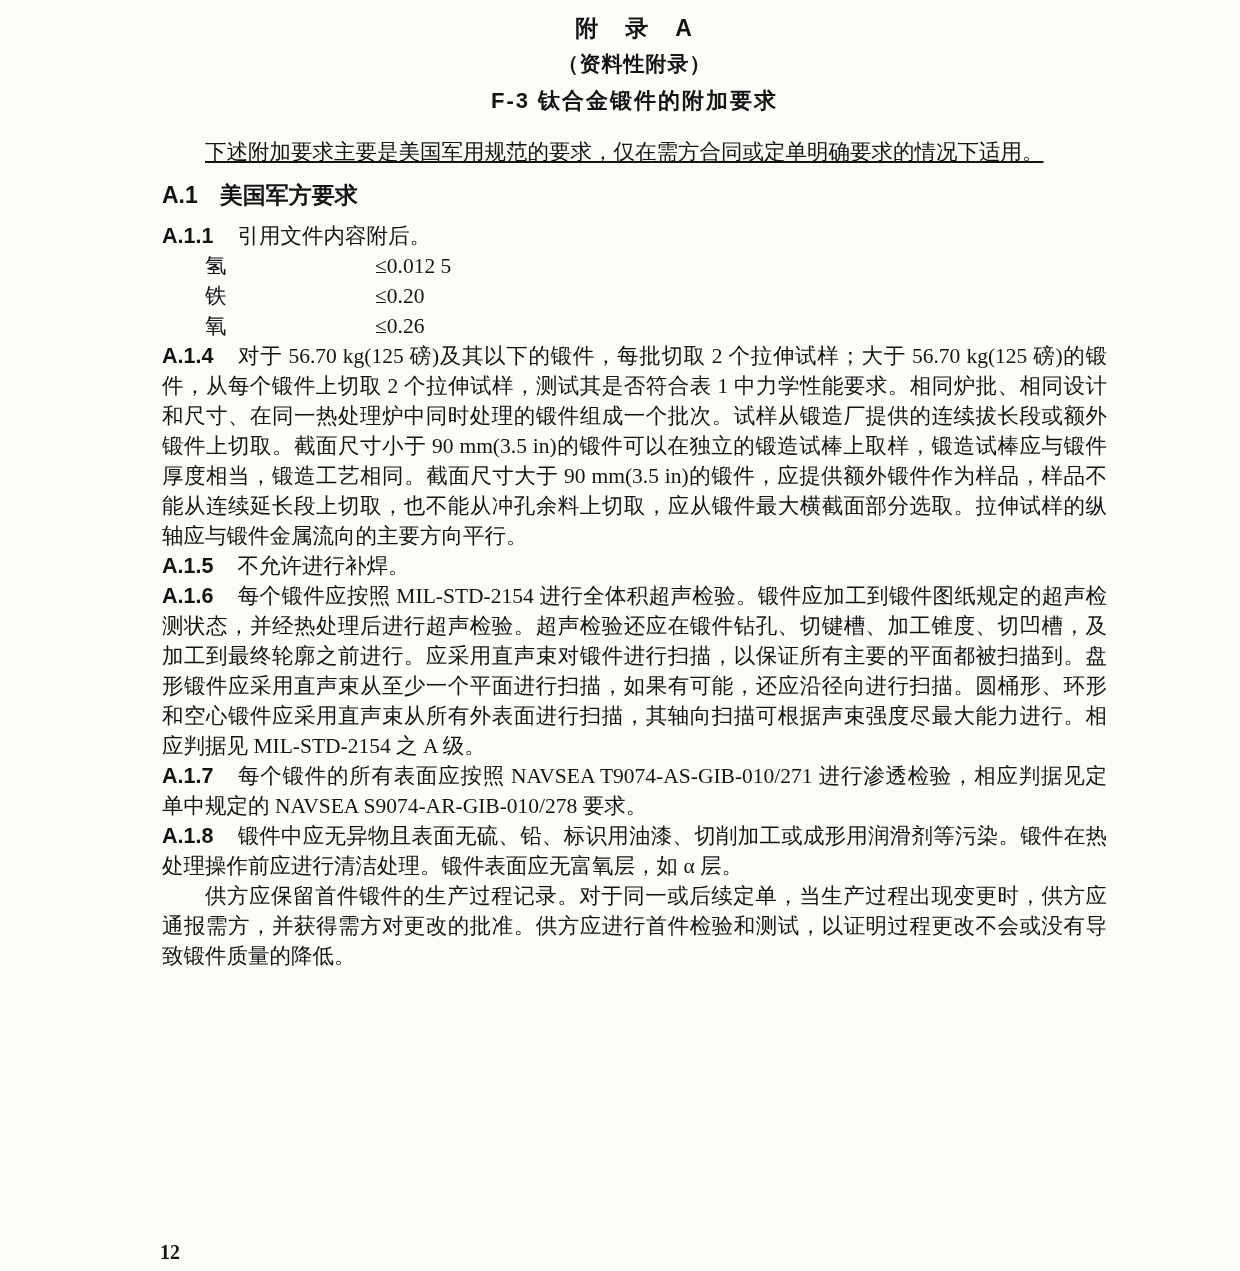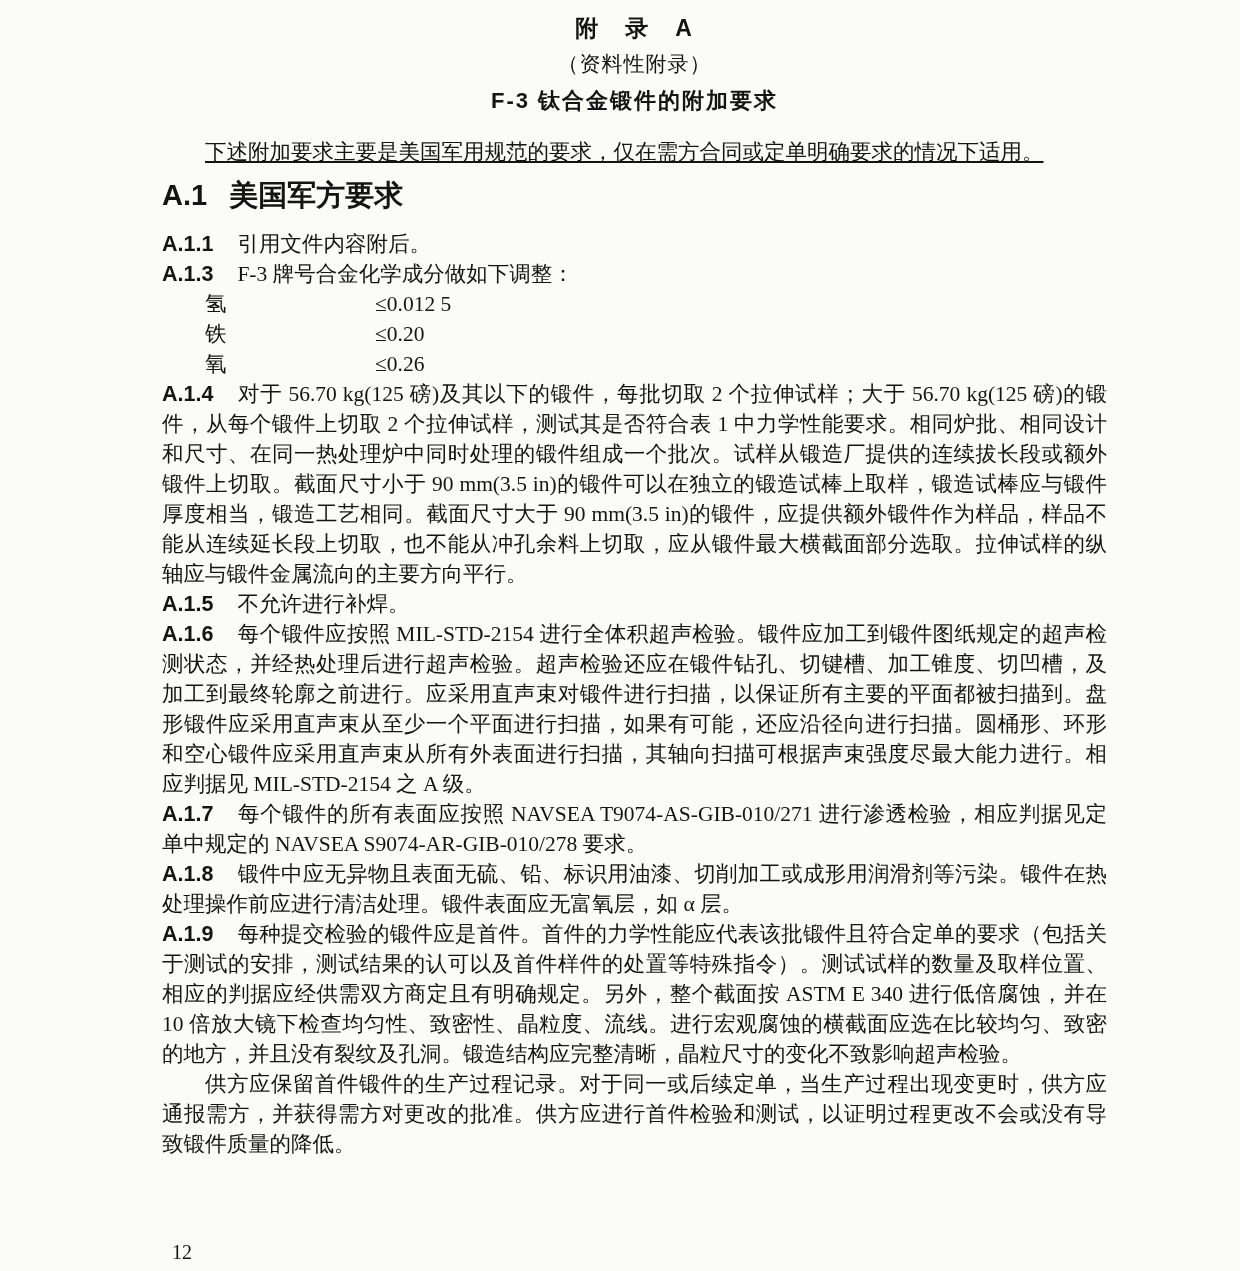--- a/index.html
+++ b/index.html
@@ -21,21 +21,21 @@
   .title-block { text-align: center; }
   .appendix-label {
     font-family: "Liberation Sans", "DejaVu Sans", sans-serif;
     font-weight: bold;
     font-size: 23px;
     line-height: 32px;
     letter-spacing: 2px;
   }
   .appendix-note {
     font-family: "Liberation Sans", "DejaVu Sans", sans-serif;
-    font-weight: normal;
+    font-weight: bold;
     font-size: 21px;
     line-height: 28px;
     margin-top: 6px;
     letter-spacing: 1px;
   }
   .appendix-title {
     font-family: "Liberation Sans", "DejaVu Sans", sans-serif;
     font-weight: bold;
     font-size: 22px;
     line-height: 30px;
@@ -46,24 +46,24 @@
   .intro {
     margin-top: 21px;
     font-size: 21.5px;
     line-height: 30px;
     text-indent: 2em;
     text-align: justify;
     text-decoration: underline;
   }
   .section-heading {
     margin-top: 13px;
-    margin-bottom: 19px;
+    margin-bottom: 11px;
     font-family: "Liberation Sans", "DejaVu Sans", sans-serif;
     font-weight: bold;
-    font-size: 29px;
+    font-size: 23px;
     line-height: 30px;
   }
   .section-heading .sec-num { margin-right: 22px; }
   .clause {
     font-size: 21.5px;
     line-height: 30px;
     text-align: justify;
   }
   .clause .cnum {
     font-family: "Liberation Sans", "DejaVu Sans", sans-serif;
@@ -84,24 +84,24 @@
   
   .supplement {
     font-size: 21.5px;
     line-height: 30px;
     text-indent: 2em;
     text-align: justify;
   }
   
   .page-number {
     position: absolute;
-    left: 172px;
+    left: 160px;
     bottom: 8px;
     font-size: 20px;
-    font-weight: normal;
+    font-weight: bold;
     line-height: 22px;
   }
 </style>
 </head>
 <body>
 
 <div class="page">
 
   <div class="title-block">
     <div class="appendix-label">附　录　A</div>
@@ -113,23 +113,20 @@
 
   <div class="section-heading">
     <span class="sec-num">A.1</span><span>美国军方要求</span>
   </div>
 
   <p class="clause">
     <span class="cnum">A.1.1</span><span>引用文件内容附后。</span>
   </p>
 
 
-  <p class="clause">
-    <span class="cnum">A.1.3</span><span>F-3 牌号合金化学成分做如下调整：</span>
-  </p>
 
   <div class="chem-list">
     <div class="chem-row">
       <span class="chem-el">氢</span>
       <span class="chem-val">≤0.012 5</span>
     </div>
     <div class="chem-row">
       <span class="chem-el">铁</span>
       <span class="chem-val">≤0.20</span>
     </div>
@@ -152,22 +149,19 @@
   </p>
 
   <p class="clause">
     <span class="cnum">A.1.7</span><span>每个锻件的所有表面应按照 NAVSEA T9074-AS-GIB-010/271 进行渗透检验，相应判据见定单中规定的 NAVSEA S9074-AR-GIB-010/278 要求。</span>
   </p>
 
   <p class="clause">
     <span class="cnum">A.1.8</span><span>锻件中应无异物且表面无硫、铅、标识用油漆、切削加工或成形用润滑剂等污染。锻件在热处理操作前应进行清洁处理。锻件表面应无富氧层，如 α 层。</span>
   </p>
 
-  <p class="clause">
-    <span class="cnum">A.1.9</span><span>每种提交检验的锻件应是首件。首件的力学性能应代表该批锻件且符合定单的要求（包括关于测试的安排，测试结果的认可以及首件样件的处置等特殊指令）。测试试样的数量及取样位置、相应的判据应经供需双方商定且有明确规定。另外，整个截面按 ASTM E 340 进行低倍腐蚀，并在 10 倍放大镜下检查均匀性、致密性、晶粒度、流线。进行宏观腐蚀的横截面应选在比较均匀、致密的地方，并且没有裂纹及孔洞。锻造结构应完整清晰，晶粒尺寸的变化不致影响超声检验。</span>
-  </p>
 
   <p class="supplement">供方应保留首件锻件的生产过程记录。对于同一或后续定单，当生产过程出现变更时，供方应通报需方，并获得需方对更改的批准。供方应进行首件检验和测试，以证明过程更改不会或没有导致锻件质量的降低。</p>
 
 
   <div class="page-number">12</div>
 
 </div>
 
 </body></html>

